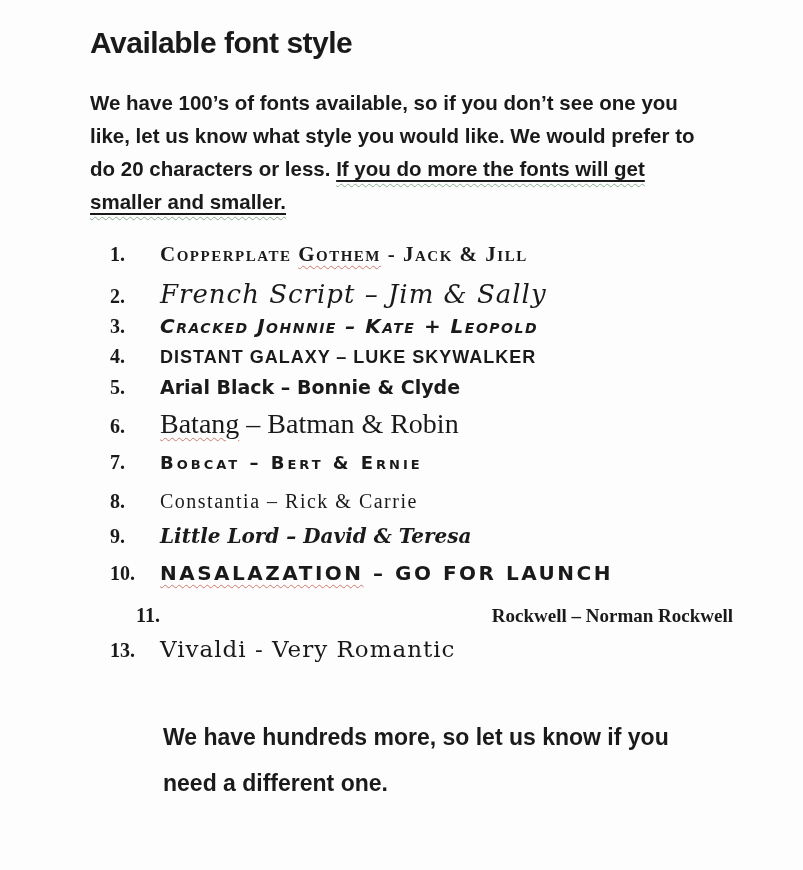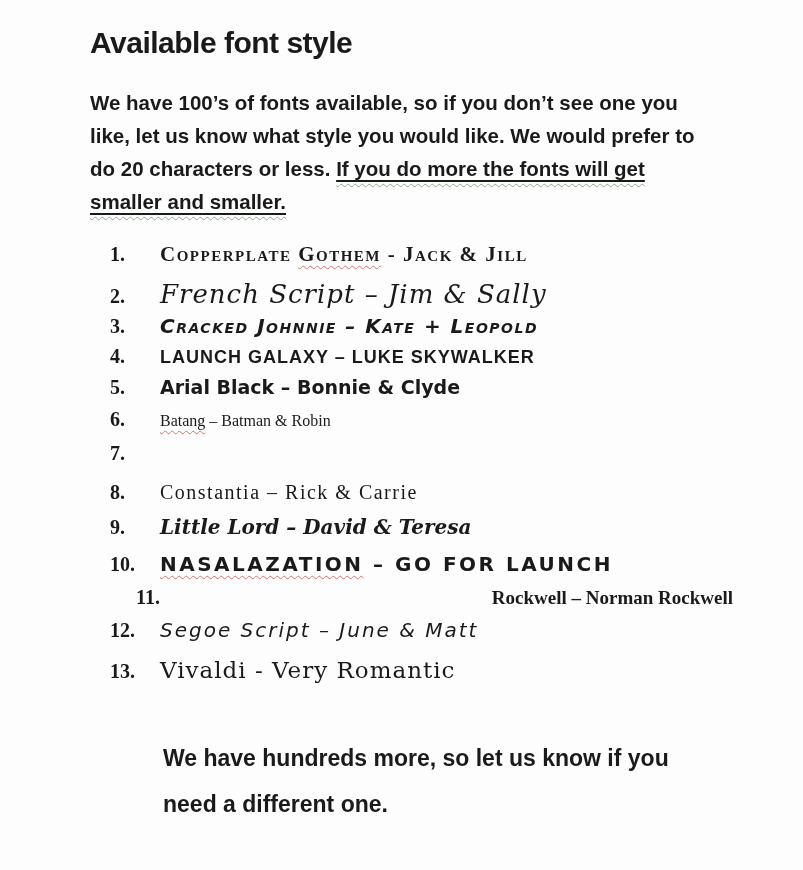--- a/index.html
+++ b/index.html
@@ -68,39 +68,39 @@
     text-decoration-color: #cf7a70;
     text-decoration-thickness: 1px;
     text-underline-offset: 4px;
   }
   
   .f1  { font-family: "Liberation Serif", serif; font-variant: small-caps; font-weight: 700; font-size: 21px; letter-spacing: 1.5px; }
   .f2  { font-family: "DejaVu Serif", serif; font-style: italic; font-size: 26px; letter-spacing: 1px; }
   .f3  { font-family: "DejaVu Sans", sans-serif; font-variant: small-caps; font-style: italic; font-weight: 700; font-size: 20px; letter-spacing: 1.5px; }
   .f4  { font-family: "Liberation Sans", sans-serif; font-weight: 900; font-size: 18px; letter-spacing: 1px; }
   .f5  { font-family: "DejaVu Sans", sans-serif; font-weight: 700; font-size: 19px; }
-  .f6  { font-family: "Liberation Serif", serif; font-size: 16px; }
+  .f6  { font-family: "Liberation Serif", serif; font-size: 28px; }
   .f7  { font-family: "DejaVu Sans", sans-serif; font-variant: small-caps; font-weight: 700; font-size: 18px; letter-spacing: 3px; }
   .f8  { font-family: "Liberation Serif", serif; font-size: 20px; letter-spacing: 1.5px; }
   .f9  { font-family: "DejaVu Serif", serif; font-weight: 700; font-style: italic; font-size: 20px; }
   .f10 { font-family: "DejaVu Sans", sans-serif; font-weight: 700; font-size: 20px; letter-spacing: 2.5px; }
   .f11 { font-family: Liberation Serif, serif; font-weight: 700; font-size: 19px; }
   .f12 { font-family: "DejaVu Sans", sans-serif; font-style: italic; font-size: 20px; letter-spacing: 2px; }
   .f13 { font-family: "DejaVu Serif", serif; font-size: 23px; letter-spacing: 1px; }
   
   .row-1  { margin-bottom: 12px; }
   .row-2  { margin-bottom: 5px; }
   .row-3  { margin-bottom: 7px; }
   .row-4  { margin-bottom: 8px; }
   .row-5  { margin-bottom: 9px; }
   .row-6  { margin-bottom: 11px; }
   .row-7  { margin-bottom: 16px; }
   .row-8  { margin-bottom: 11px; }
   .row-9  { margin-bottom: 13px; }
-  .row-10 { margin-bottom: 10px; }
+  .row-10 { margin-bottom: 19px; }
   .row-11 { margin-bottom: 9px; text-align: right; }
   .row-12 { margin-bottom: 15px; }
   .row-13 { margin-bottom: 6px; }
   .outro {
     margin-top: 52px;
     margin-left: 73px;
     width: 545px;
     font-size: 23px;
     font-weight: 700;
     line-height: 46px;
@@ -127,35 +127,36 @@
       <span class="sample f2"><span></span><span class="typo"></span><span>French Script – Jim &amp; Sally</span></span>
     </div>
 
     <div class="row row-3">
       <span class="num">3.</span>
       <span class="sample f3"><span></span><span class="typo"></span><span>Cracked Johnnie – Kate + Leopold</span></span>
     </div>
 
     <div class="row row-4">
       <span class="num">4.</span>
-      <span class="sample f4"><span></span><span class="typo"></span><span>LAUNCH GALAXY – LUKE SKYWALKER</span></span>
+      <span class="sample f4"><span></span><span class="typo"></span><span>DISTANT GALAXY – LUKE SKYWALKER</span></span>
     </div>
 
     <div class="row row-5">
       <span class="num">5.</span>
       <span class="sample f5"><span></span><span class="typo"></span><span>Arial Black – Bonnie &amp; Clyde</span></span>
     </div>
 
     <div class="row row-6">
       <span class="num">6.</span>
       <span class="sample f6"><span></span><span class="typo">Batang</span><span> – Batman &amp; Robin</span></span>
     </div>
 
     <div class="row row-7">
       <span class="num">7.</span>
+      <span class="sample f7"><span></span><span class="typo"></span><span>Bobcat – Bert &amp; Ernie</span></span>
     </div>
 
     <div class="row row-8">
       <span class="num">8.</span>
       <span class="sample f8"><span></span><span class="typo"></span><span>Constantia – Rick &amp; Carrie</span></span>
     </div>
 
     <div class="row row-9">
       <span class="num">9.</span>
       <span class="sample f9"><span></span><span class="typo"></span><span>Little Lord – David &amp; Teresa</span></span>
@@ -164,24 +165,20 @@
     <div class="row row-10">
       <span class="num">10.</span>
       <span class="sample f10"><span></span><span class="typo">NASALAZATION</span><span> – GO FOR LAUNCH</span></span>
     </div>
 
     <div class="row row-11">
       <span class="num">11.</span>
       <span class="sample f11"><span></span><span class="typo"></span><span>Rockwell – Norman Rockwell</span></span>
     </div>
 
-    <div class="row row-12">
-      <span class="num">12.</span>
-      <span class="sample f12"><span></span><span class="typo"></span><span>Segoe Script – June &amp; Matt</span></span>
-    </div>
 
     <div class="row row-13">
       <span class="num">13.</span>
       <span class="sample f13"><span></span><span class="typo"></span><span>Vivaldi - Very Romantic</span></span>
     </div>
 
   </div>
 
   <p class="outro">We have hundreds more, so let us know if you need a different one.</p>
 

